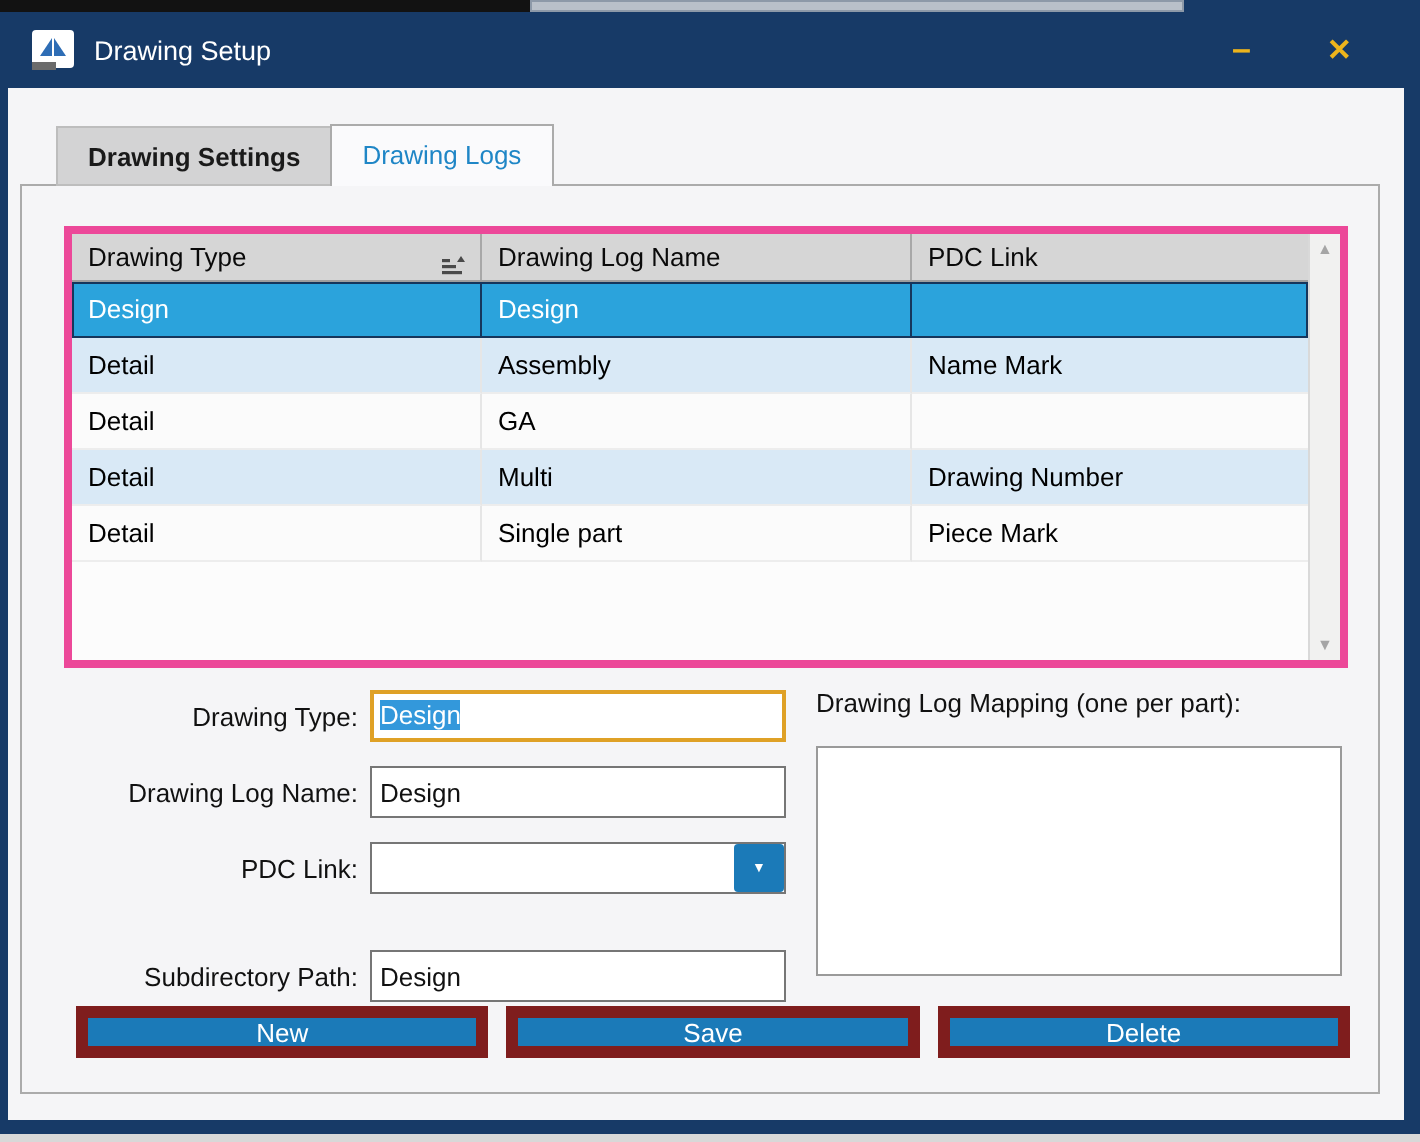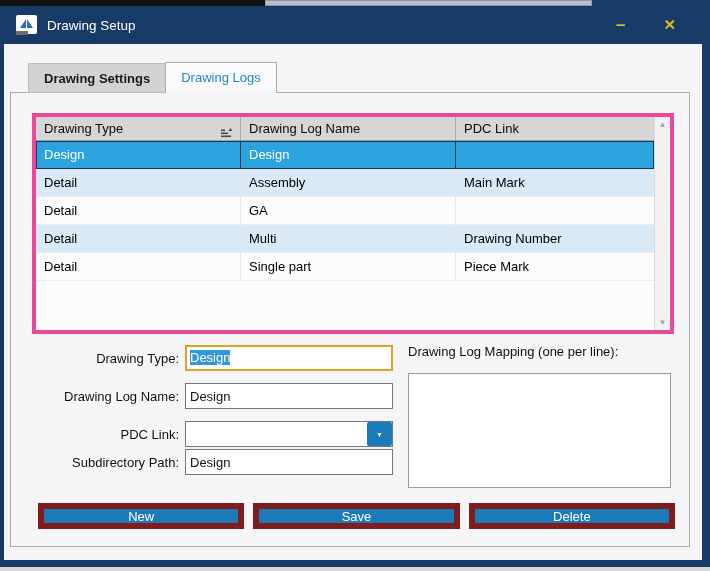--- a/index.html
+++ b/index.html
@@ -165,21 +165,21 @@
           </div>
           <div id="grid-rows">
               <div class="grow sel">
                 <div class="gcell c1">Design</div>
                 <div class="gcell c2">Design</div>
                 <div class="gcell c3"></div>
               </div>
               <div class="grow alt">
                 <div class="gcell c1">Detail</div>
                 <div class="gcell c2">Assembly</div>
-                <div class="gcell c3">Main Mark</div>
+                <div class="gcell c3">Name Mark</div>
               </div>
               <div class="grow">
                 <div class="gcell c1">Detail</div>
                 <div class="gcell c2">GA</div>
                 <div class="gcell c3"></div>
               </div>
               <div class="grow alt">
                 <div class="gcell c1">Detail</div>
                 <div class="gcell c2">Multi</div>
                 <div class="gcell c3">Drawing Number</div>
@@ -212,26 +212,26 @@
       <div class="frow" style="top:328px;">
         <span class="flabel">PDC Link:</span>
         <div class="combo">
           <input type="text" value="" style="">
           <span class="combo-btn">
             <span>▼</span>
           </span>
         </div>
       </div>
 
-      <div class="frow" style="top:356px;">
+      <div class="frow" style="top:382px;">
         <span class="flabel">Subdirectory Path:</span>
         <input class="fld" type="text" value="Design" style="">
       </div>
 
-      <div class="map-label">Drawing Log Mapping (one per line):</div>
+      <div class="map-label">Drawing Log Mapping (one per part):</div>
       <textarea class="map-area" style=""></textarea>
 
       <div class="btns">
         <button class="btn">New</button>
         <button class="btn">Save</button>
         <button class="btn">Delete</button>
       </div>
 
     </div>
   </div>

